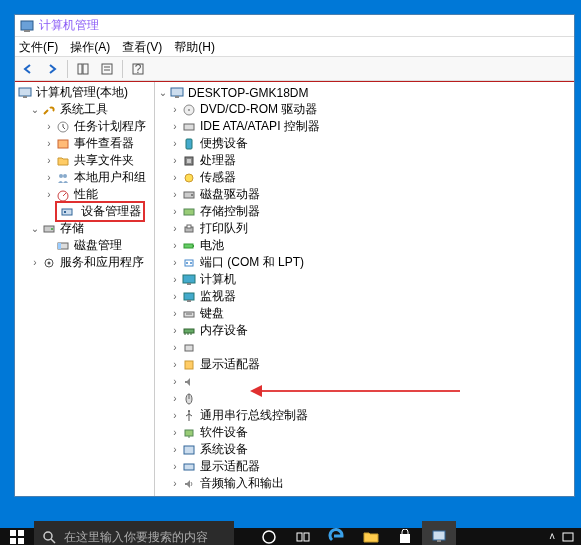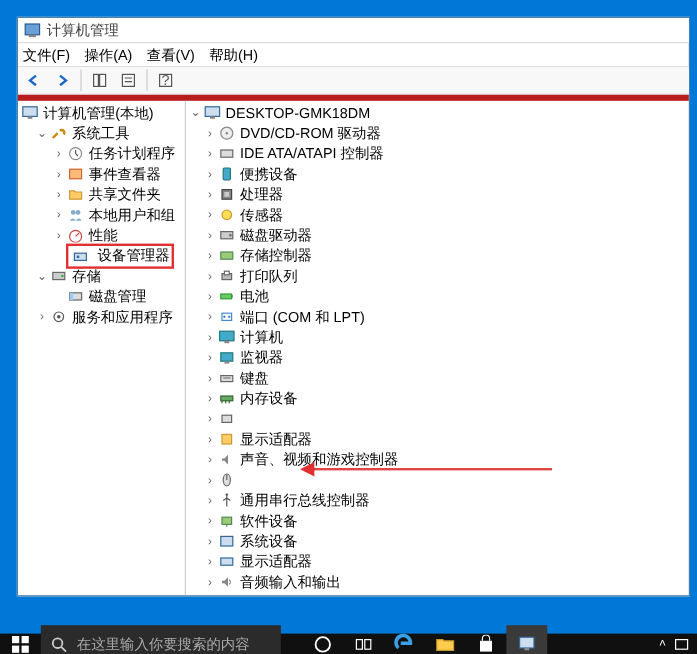--- a/index.html
+++ b/index.html
@@ -2,30 +2,30 @@
 <html><head>
 <meta charset="utf-8">
 <style>
 * { margin: 0; padding: 0; box-sizing: border-box; font-family: "Microsoft YaHei", "SimSun", sans-serif; font-size: 12px; }
 body { background: #0078d7; width: 581px; height: 545px; overflow: hidden; position: relative; }
 
 .window { position: absolute; left: 14px; top: 14px; width: 561px; height: 483px; background: #fff; border: 1px solid #4a7fb0; display: flex; flex-direction: column; }
 
 .titlebar { height: 22px; background: #fff; display: flex; align-items: center; padding: 0 4px; border-bottom: 1px solid #ddd; }
 .titlebar .ticon { width: 16px; height: 16px; margin-right: 4px; display: inline-flex; align-items: center; justify-content: center; }
-.titlebar .title { color: #404040; }
+.titlebar .title { color: #8b5cf6; }
 
 .menubar { height: 20px; display: flex; align-items: flex-end; padding: 0 4px; gap: 12px; border-bottom: 1px solid #ddd; }
 .menubar span { cursor: default; }
 
 .toolbar { height: 24px; display: flex; align-items: center; padding: 0 2px; gap: 2px; border-bottom: 1px solid #ddd; background: #f8f8f8; }
 .tbtn { width: 22px; height: 20px; display: inline-flex; align-items: center; justify-content: center; border: 1px solid transparent; }
 .tsep { width: 1px; height: 18px; background: #ccc; margin: 0 2px; }
 
-.body { flex: 1; display: flex; border-top: 5px solid #b91c1c; }
+.body { flex: 1; display: flex; border-top: 1px solid #b91c1c; }
 .left-pane { width: 140px; border-right: 1px solid #ccc; overflow: auto; padding: 2px 0; }
 .right-pane { flex: 1; overflow: auto; padding: 2px 0; }
 
 .tree { list-style: none; }
 .tree li { white-space: nowrap; }
 .row { display: flex; align-items: center; height: 17px; padding-right: 4px; }
 .twist { width: 12px; text-align: center; color: #666; cursor: default; font-size: 10px; }
 .ticon2 { width: 16px; height: 14px; margin-right: 3px; display: inline-flex; align-items: center; justify-content: center; }
 .label { cursor: default; }
 
@@ -449,21 +449,20 @@
             </div>
           </li>
         <li>
             <div class="row indent1">
               <span class="twist">›</span>
               <span class="ticon2">
                 <svg width="14" height="12">
                   <path d="M3 5 h2 l3-3 v8 l-3-3 h-2 z" fill="#888"></path>
                 </svg>
               </span>
-              <span class="label">声音、视频和游戏控制器</span>
             </div>
           </li>
         <li>
             <div class="row indent1">
               <span class="twist">›</span>
               <span class="ticon2">
                 <svg width="14" height="12">
                   <ellipse cx="7" cy="6" rx="3" ry="5" fill="#ddd" stroke="#666"></ellipse>
                   <line x1="7" y1="1" x2="7" y2="6" stroke="#666"></line>
                 </svg>

